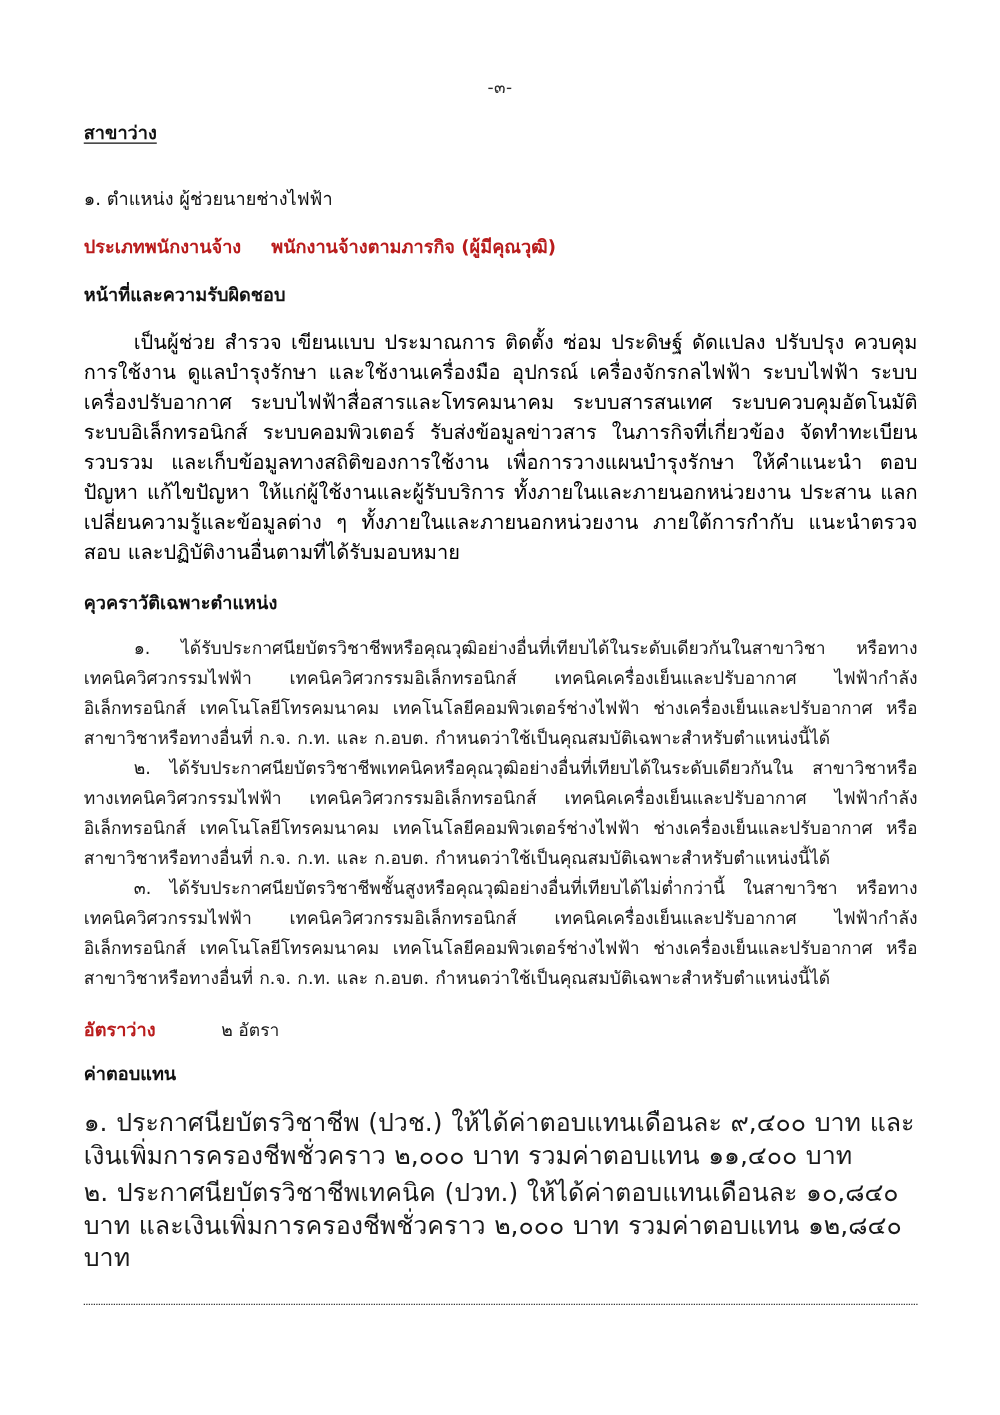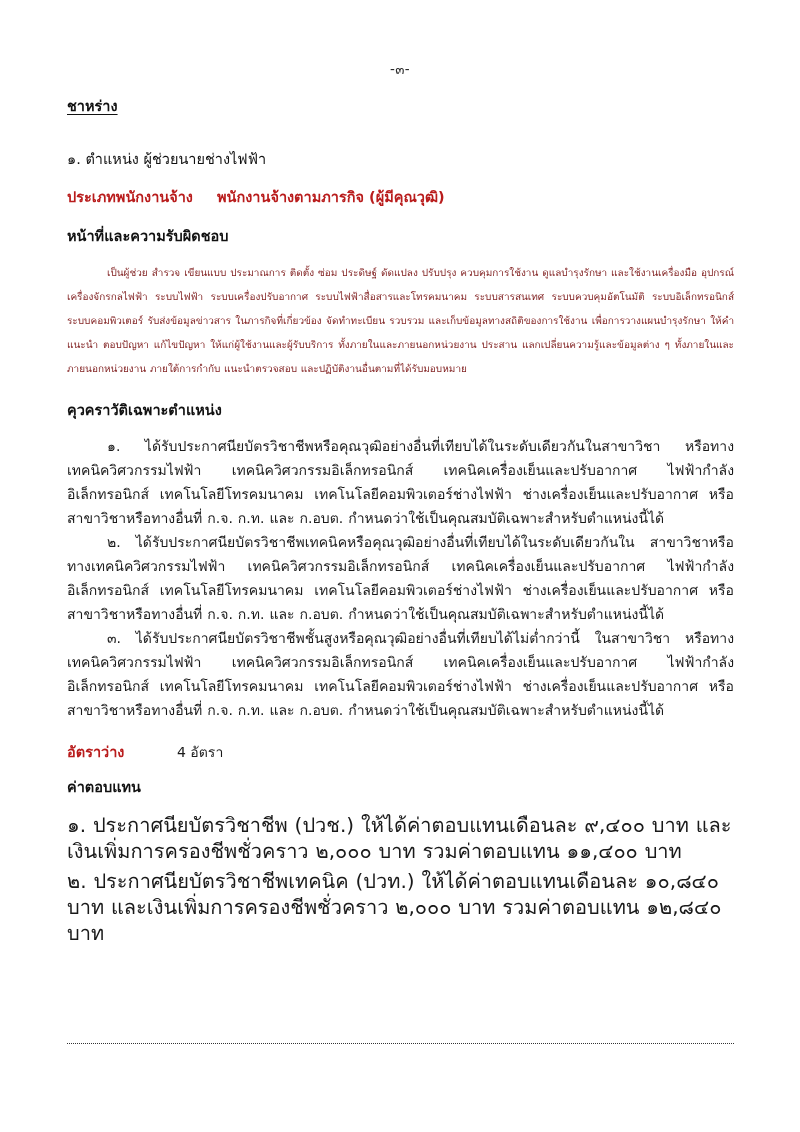--- a/index.html
+++ b/index.html
@@ -63,22 +63,22 @@
   .type-row {
     font-size: 14.5px;
     font-weight: bold;
     color: #b91c1c;
     margin: 0 0 20px 0;
     line-height: 1.4;
     display: flex;
   }
   .type-row .label { min-width: 150px; }
   .body-block {
-    font-size: 10px;
-    color: #7f1d1d;
+    font-size: 16px;
+    color: #000000;
     line-height: 24px;
     margin: 0;
     text-align: justify;
     text-justify: inter-word;
     word-spacing: 0.5px;
   }
   .body-block p {
     margin: 0;
     text-indent: 40px;
   }
@@ -133,21 +133,21 @@
 </head>
 <body>
 
 <div class="page">
 
   <div class="page-number">-๓-</div>
 
   <div class="content">
 
     <div class="heading-row">
-      <span class="section-heading underlined">ชาหร่าง</span>
+      <span class="section-heading underlined">สาขาว่าง</span>
     </div>
 
     <div class="line-item">๑. ตำแหน่ง ผู้ช่วยนายช่างไฟฟ้า</div>
 
     <div class="type-row">
       <span class="label">ประเภทพนักงานจ้าง</span>
       <span class="value">พนักงานจ้างตามภารกิจ (ผู้มีคุณวุฒิ)</span>
     </div>
 
     <div class="section-heading">หน้าที่และความรับผิดชอบ</div>
@@ -163,21 +163,21 @@
     <div class="qual-list">
       <p class="qual-item">๑. ได้รับประกาศนียบัตรวิชาชีพหรือคุณวุฒิอย่างอื่นที่เทียบได้ในระดับเดียวกันในสาขาวิชา หรือทางเทคนิควิศวกรรมไฟฟ้า เทคนิควิศวกรรมอิเล็กทรอนิกส์ เทคนิคเครื่องเย็นและปรับอากาศ ไฟฟ้ากำลัง อิเล็กทรอนิกส์ เทคโนโลยีโทรคมนาคม เทคโนโลยีคอมพิวเตอร์ช่างไฟฟ้า ช่างเครื่องเย็นและปรับอากาศ หรือ สาขาวิชาหรือทางอื่นที่ ก.จ. ก.ท. และ ก.อบต. กำหนดว่าใช้เป็นคุณสมบัติเฉพาะสำหรับตำแหน่งนี้ได้</p>
       <p class="qual-item">๒. ได้รับประกาศนียบัตรวิชาชีพเทคนิคหรือคุณวุฒิอย่างอื่นที่เทียบได้ในระดับเดียวกันใน สาขาวิชาหรือทางเทคนิควิศวกรรมไฟฟ้า เทคนิควิศวกรรมอิเล็กทรอนิกส์ เทคนิคเครื่องเย็นและปรับอากาศ ไฟฟ้ากำลัง อิเล็กทรอนิกส์ เทคโนโลยีโทรคมนาคม เทคโนโลยีคอมพิวเตอร์ช่างไฟฟ้า ช่างเครื่องเย็นและปรับอากาศ หรือสาขาวิชาหรือทางอื่นที่ ก.จ. ก.ท. และ ก.อบต. กำหนดว่าใช้เป็นคุณสมบัติเฉพาะสำหรับตำแหน่งนี้ได้</p>
       <p class="qual-item">๓. ได้รับประกาศนียบัตรวิชาชีพชั้นสูงหรือคุณวุฒิอย่างอื่นที่เทียบได้ไม่ต่ำกว่านี้ ในสาขาวิชา หรือทางเทคนิควิศวกรรมไฟฟ้า เทคนิควิศวกรรมอิเล็กทรอนิกส์ เทคนิคเครื่องเย็นและปรับอากาศ ไฟฟ้ากำลัง อิเล็กทรอนิกส์ เทคโนโลยีโทรคมนาคม เทคโนโลยีคอมพิวเตอร์ช่างไฟฟ้า ช่างเครื่องเย็นและปรับอากาศ หรือ สาขาวิชาหรือทางอื่นที่ ก.จ. ก.ท. และ ก.อบต. กำหนดว่าใช้เป็นคุณสมบัติเฉพาะสำหรับตำแหน่งนี้ได้</p>
     </div>
 
     <div class="gap-lg"></div>
 
     <div class="vacancy-row">
       <span class="vac-label">อัตราว่าง</span>
-      <span class="vac-value">4 อัตรา</span>
+      <span class="vac-value">๒ อัตรา</span>
     </div>
 
     <div class="gap-md"></div>
 
     <div class="section-heading">ค่าตอบแทน</div>
 
     <div class="pay-list">
       <p class="pay-item">๑. ประกาศนียบัตรวิชาชีพ (ปวช.) ให้ได้ค่าตอบแทนเดือนละ ๙,๔๐๐ บาท และเงินเพิ่มการครองชีพชั่วคราว ๒,๐๐๐ บาท รวมค่าตอบแทน ๑๑,๔๐๐ บาท</p>
       <p class="pay-item">๒. ประกาศนียบัตรวิชาชีพเทคนิค (ปวท.) ให้ได้ค่าตอบแทนเดือนละ ๑๐,๘๔๐ บาท และเงินเพิ่มการครองชีพชั่วคราว ๒,๐๐๐ บาท รวมค่าตอบแทน ๑๒,๘๔๐ บาท</p>
     </div>

